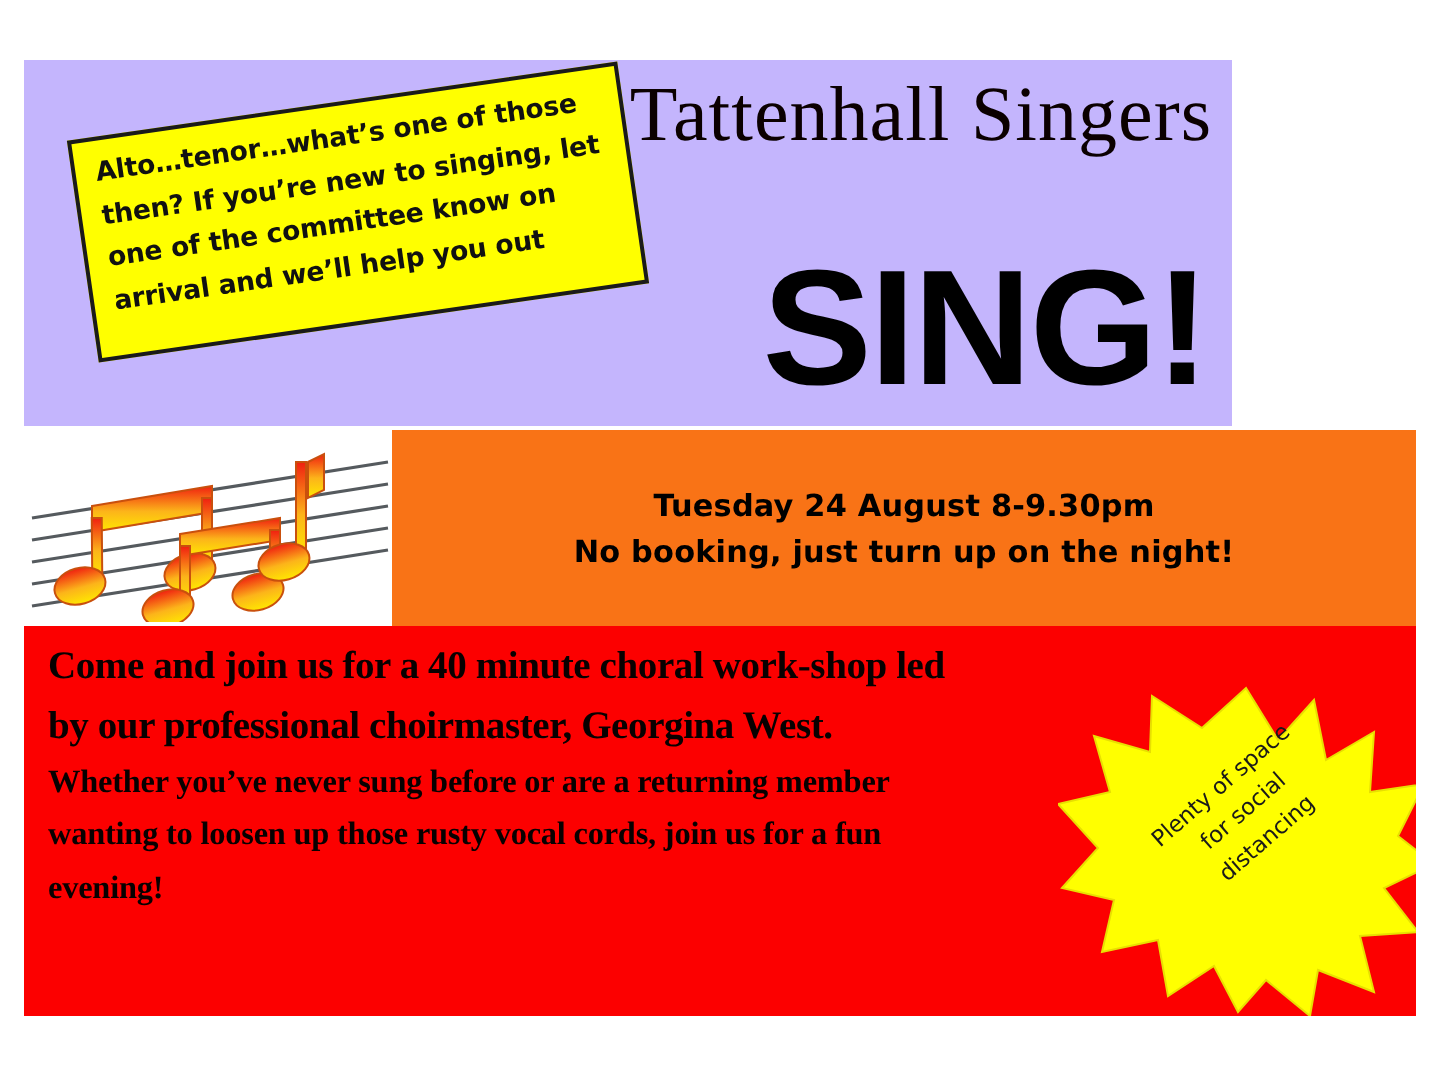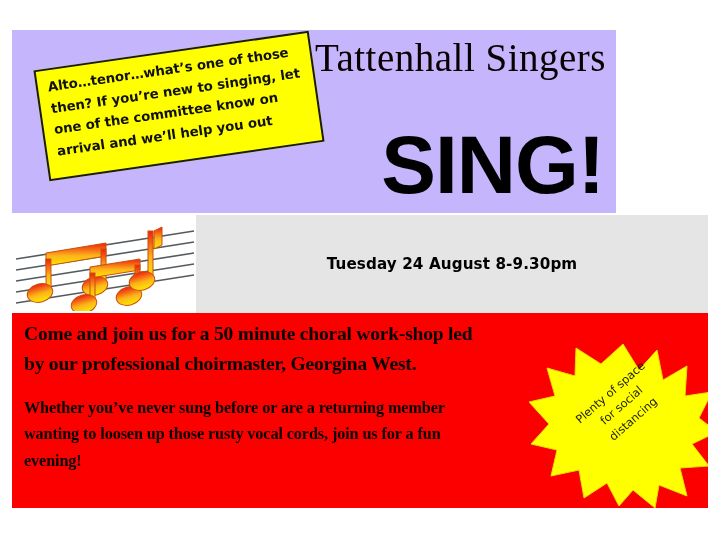--- a/index.html
+++ b/index.html
@@ -98,21 +98,21 @@
     height: 96px;
     background: #ffffff;
     overflow: hidden;
   }
   .band-info {
     position: absolute;
     left: 184px;
     top: 0;
     width: 512px;
     height: 100px;
-    background: #e5e5e5;
+    background: #f97316;
     display: flex;
     flex-direction: column;
     align-items: center;
     justify-content: center;
   }
   .band-line {
     font-family: "DejaVu Sans", sans-serif;
     font-weight: bold;
     font-size: 15.2px;
     line-height: 1.52;
@@ -145,21 +145,21 @@
     color: #080000;
     letter-spacing: -0.2px;
   }
   .body-rest {
     font-family: "Liberation Serif", serif;
     font-weight: bold;
     font-size: 16.2px;
     line-height: 1.62;
     color: #080000;
     letter-spacing: -0.1px;
-    margin-top: 17px;
+    margin-top: 0;
   }
 
   
   .starburst-wrap {
     position: absolute;
     left: 517px;
     top: 27px;
     width: 188px;
     height: 168px;
   }
@@ -235,27 +235,28 @@
         <g fill="url(#noteGrad)" stroke="#c9500d" stroke-width="1">
           <path d="M142,16 L150,12 L150,30 L142,34 Z"></path>
           <rect x="136" y="16" width="5" height="48"></rect>
           <ellipse cx="130" cy="66" rx="13" ry="9" transform="rotate(-16 130 66)"></ellipse>
         </g>
       </svg>
     </div>
 
     <div class="band-info">
       <div class="band-line">Tuesday 24 August  8-9.30pm</div>
+      <div class="band-line">No booking, just turn up on the night!</div>
     </div>
   </div>
 
   <div class="panel-bottom">
 
     <div class="body-block">
-      <div class="body-lead">Come and join us for a 50 minute choral work-shop led by our professional choirmaster, Georgina West.</div>
+      <div class="body-lead">Come and join us for a 40 minute choral work-shop led by our professional choirmaster, Georgina West.</div>
       <div class="body-rest">Whether you’ve never sung before or are a returning member wanting to loosen up those rusty vocal cords, join us for a fun evening!</div>
     </div>
 
     <div class="starburst-wrap">
       <svg viewBox="0 0 188 168" aria-hidden="true">
         <polygon fill="#ffff00" stroke="#e8e000" stroke-width="1" points="94,4 110,30 128,10 134,40 158,26 156,56 183,52 170,78 188,92 163,104 180,126 151,128 158,156 130,145 126,168 104,150 90,166 78,143 55,158 50,130 22,136 28,110 2,104 20,84 0,62 26,56 18,28 46,36 47,8 72,24"></polygon>
       </svg>
       <div class="starburst-text">
         <div>Plenty of space</div>
         <div>for social</div>

